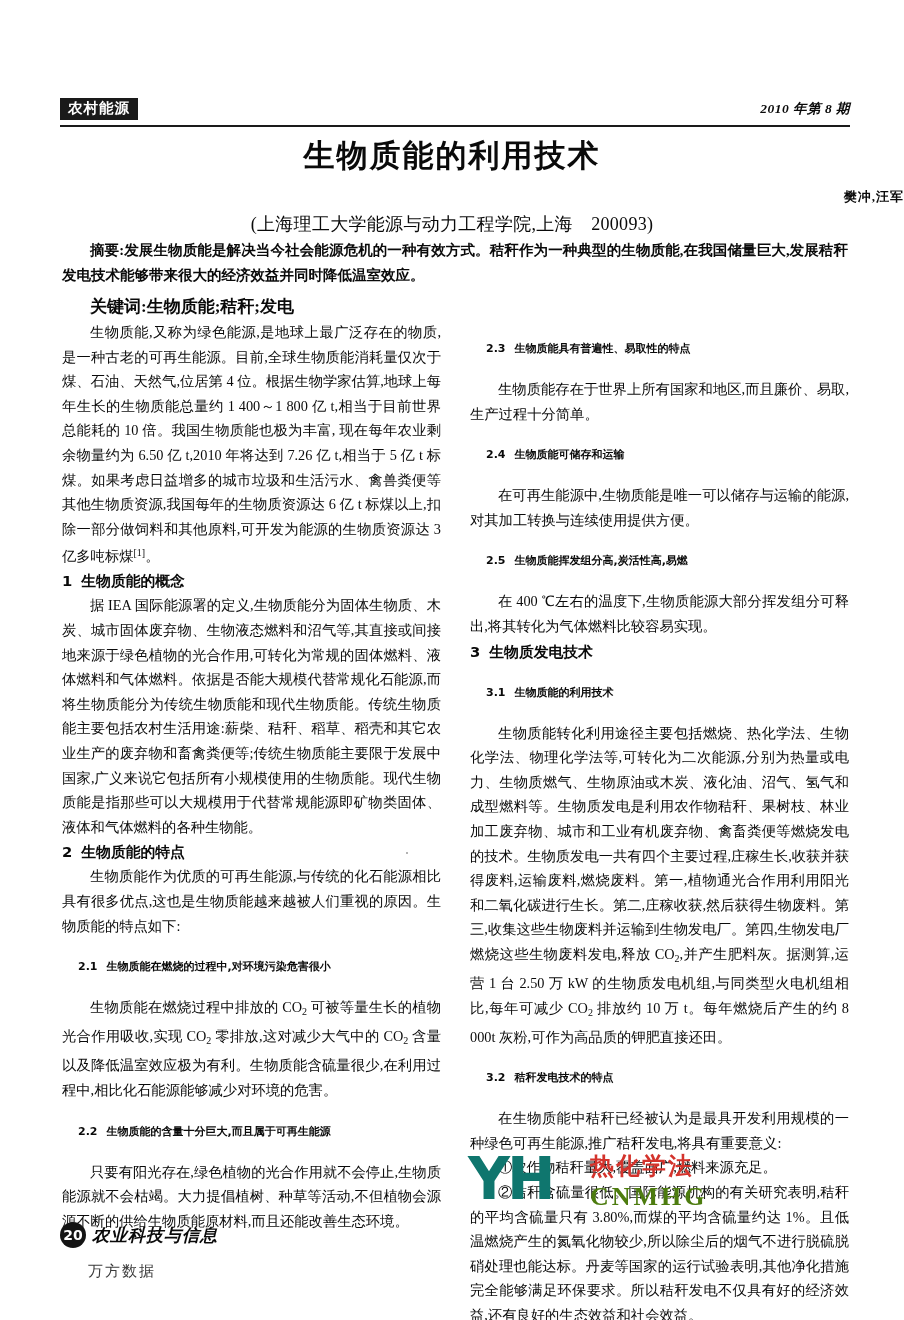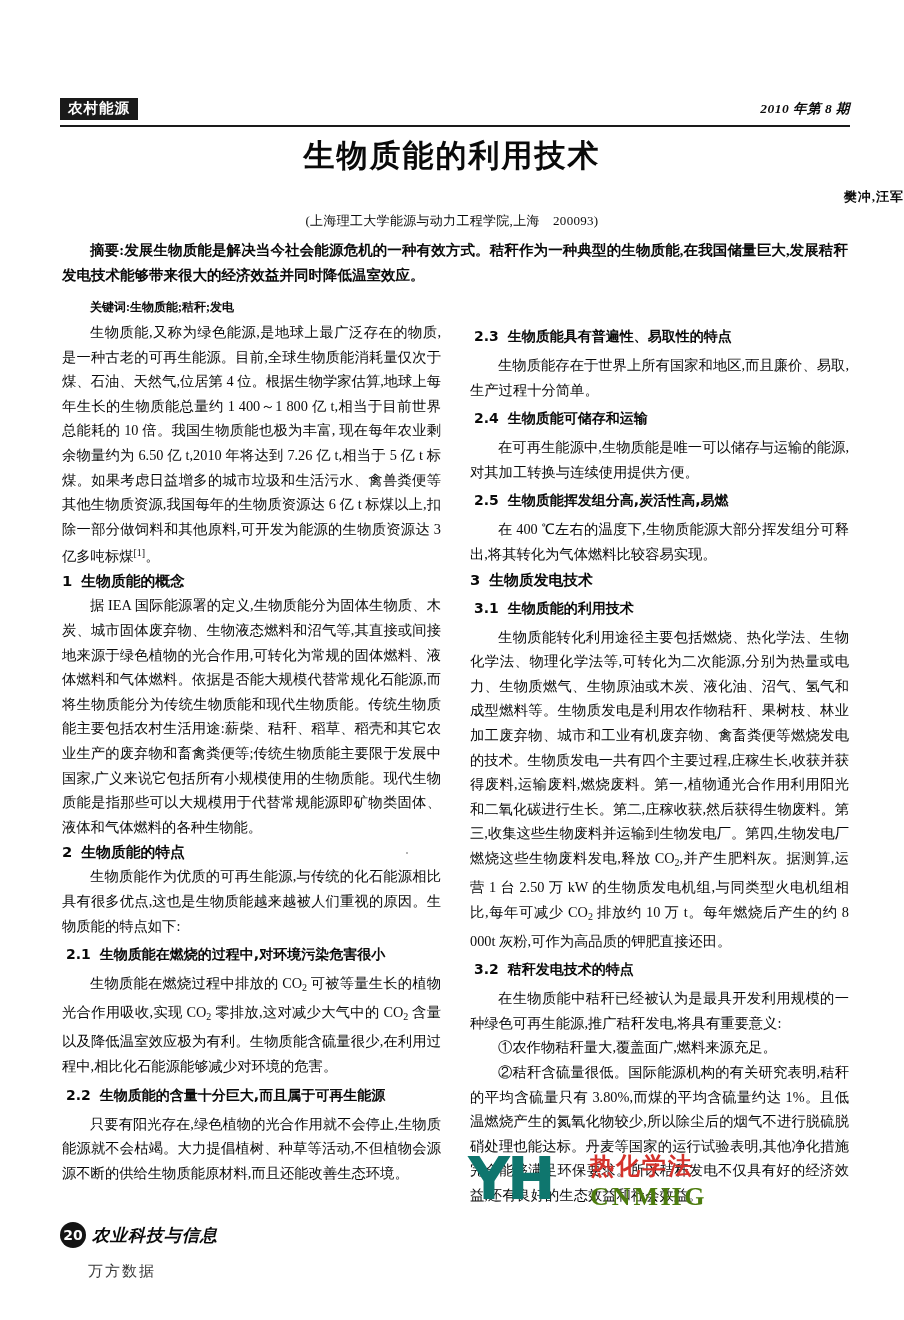--- a/index.html
+++ b/index.html
@@ -73,39 +73,39 @@
     text-align: right;
     font-size: 13px;
     font-weight: bold;
     letter-spacing: 1px;
   }
   .affil {
     position: absolute;
     left: 0; top: 212px;
     width: 904px;
     text-align: center;
-    font-size: 13px;
+    font-size: 18px;
     letter-spacing: .3px;
   }
   
   .abstract {
     position: absolute;
     left: 62px; top: 238px;
     width: 786px;
     font-size: 14.5px;
     line-height: 25px;
     text-indent: 28px;
     font-weight: bold;
     text-align: justify;
   }
   .keywords {
     position: absolute;
     left: 62px; top: 295px;
     width: 786px;
-    font-size: 12px;
+    font-size: 17px;
     line-height: 24px;
     text-indent: 28px;
     font-weight: bold;
     font-family: Liberation Serif, serif;
   }
   
   .col {
     position: absolute;
     top: 320px;
     width: 379px;
@@ -120,22 +120,22 @@
     text-indent: 28px;
   }
   .col h3 {
     margin: 0;
     font-size: 14.8px;
     font-weight: bold;
     font-family: "DejaVu Sans", sans-serif;
     line-height: 25px;
   }
   .col h4 {
-    margin: 4px;
-    font-size: 14px;
+    margin: 16px;
+    font-size: 11px;
     font-weight: bold;
     font-family: "DejaVu Sans", sans-serif;
     line-height: 25px;
   }
   .num { padding-right: 9px; }
   .sub { font-size: 10px; vertical-align: -0.25em; }
   .sup { font-size: 10px; vertical-align: 0.45em; }
   
   .footer {
     position: absolute;

